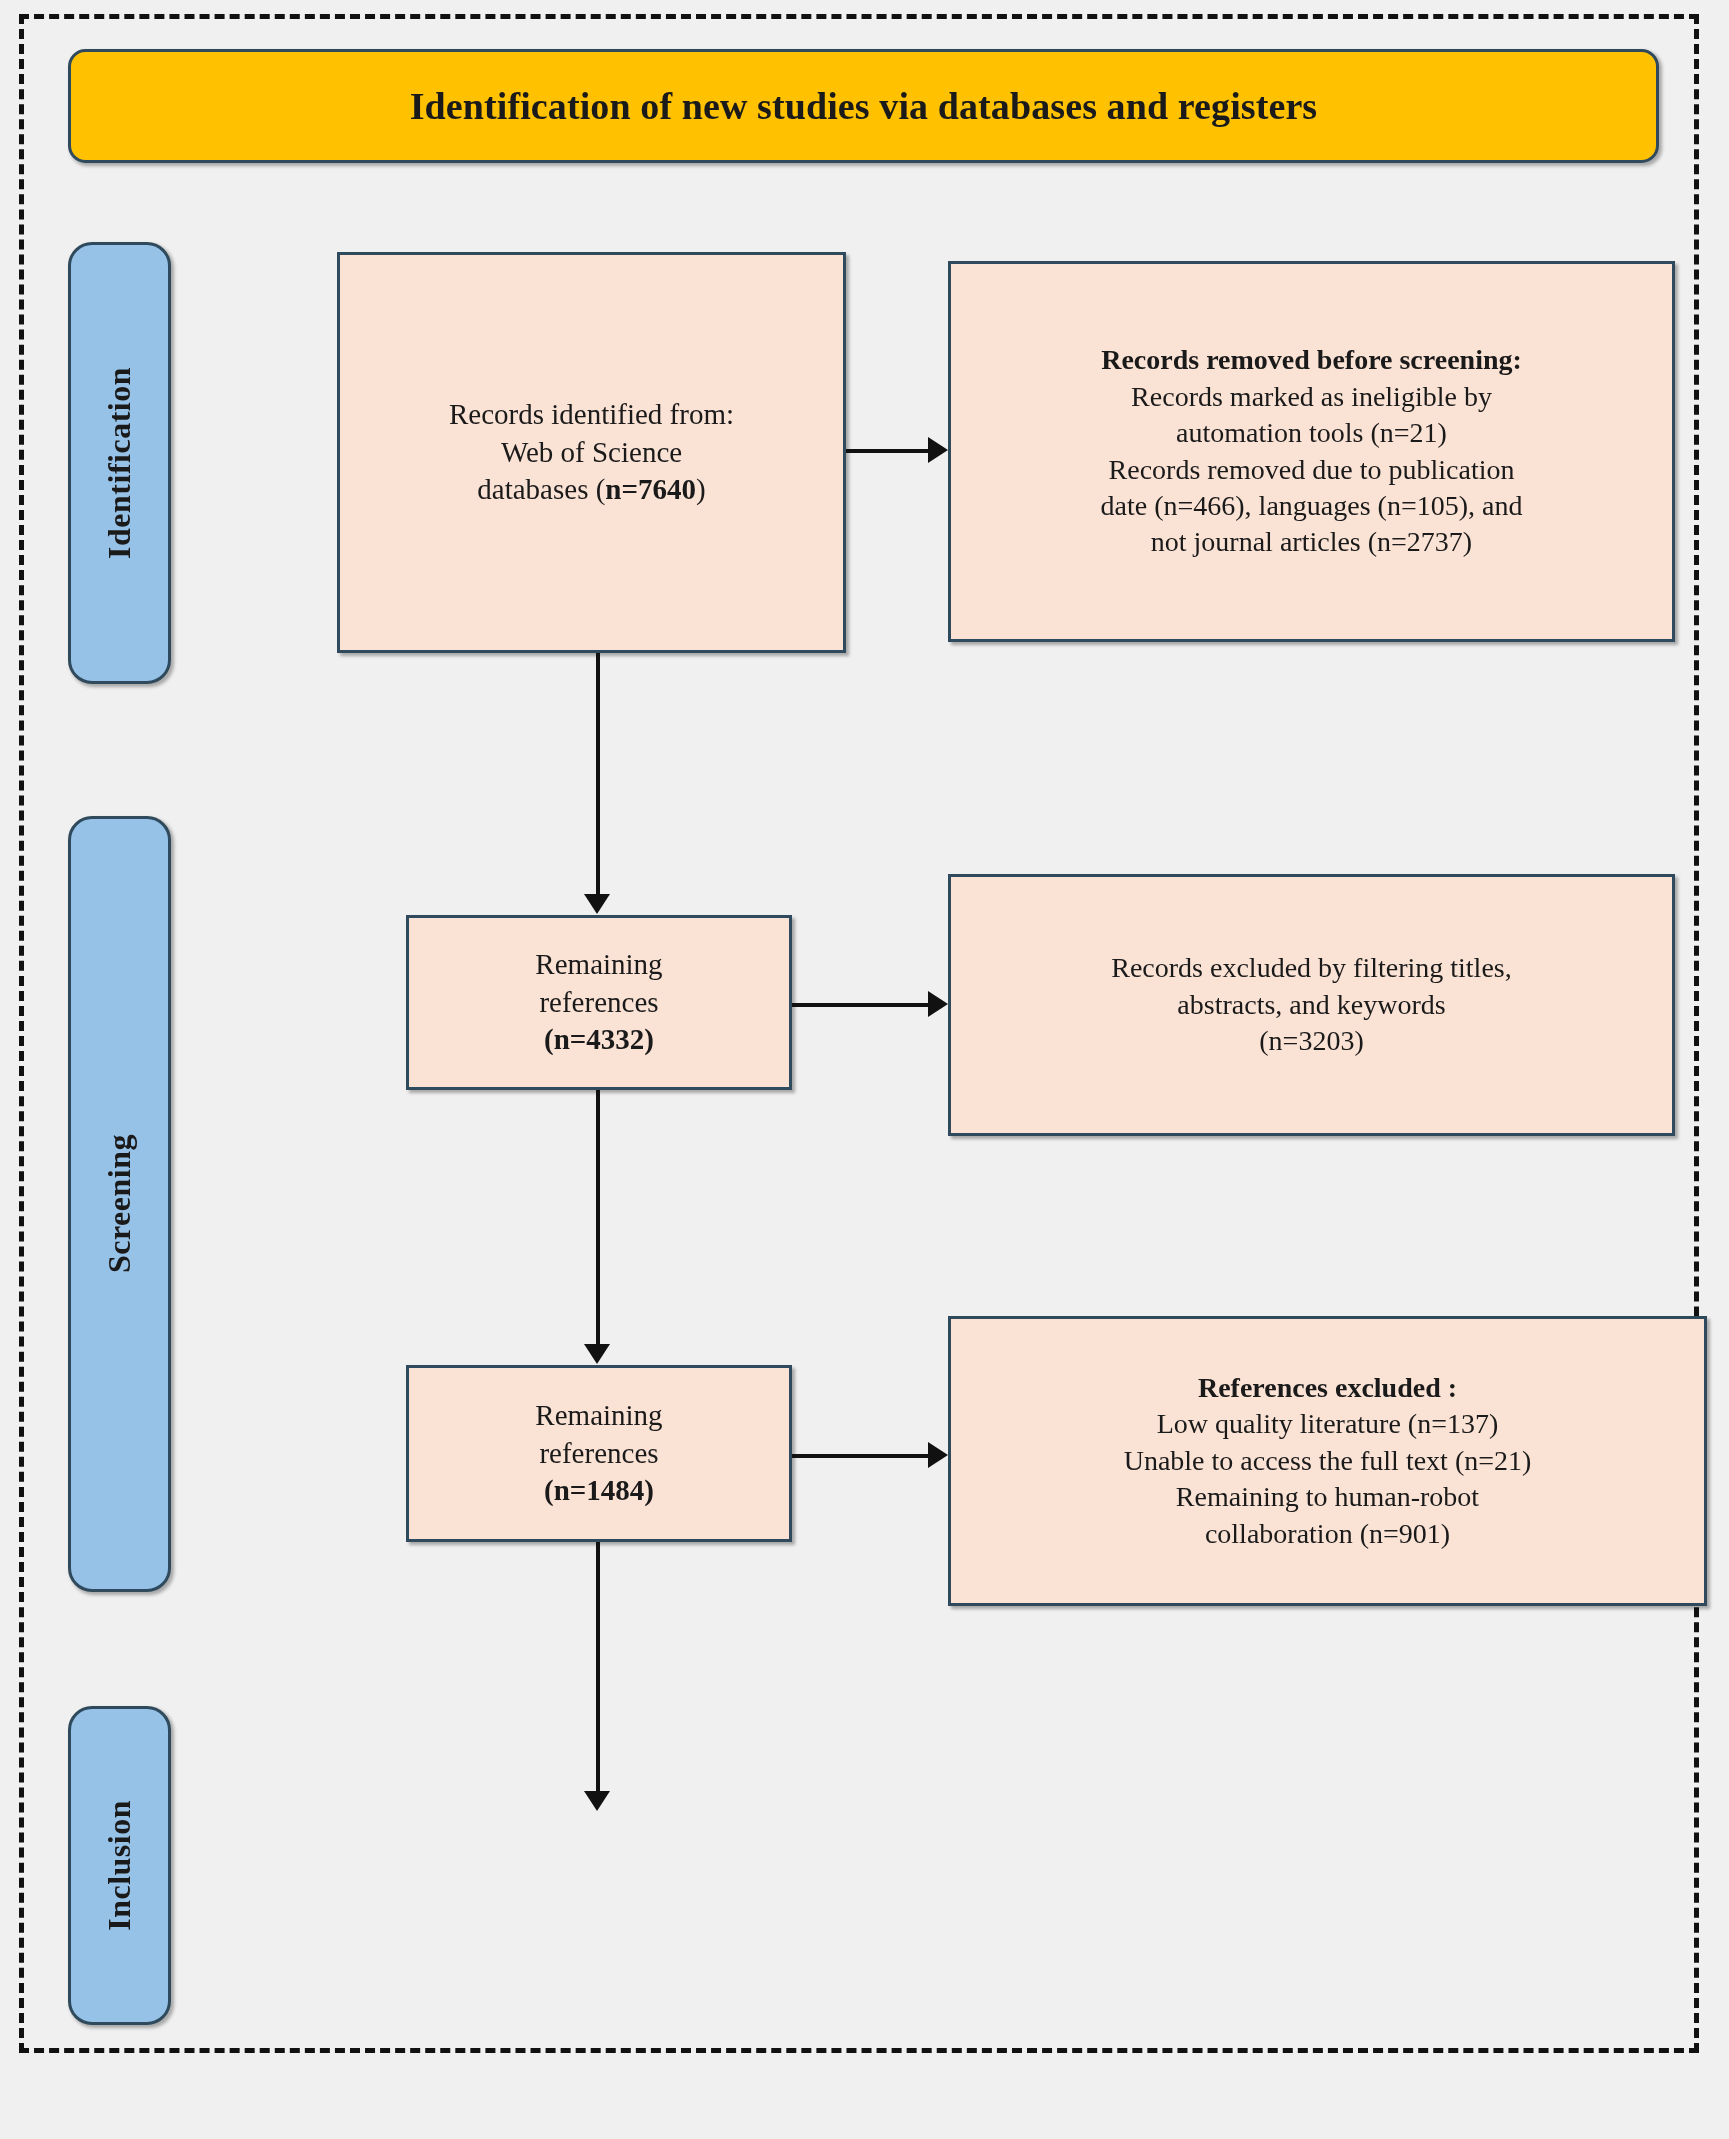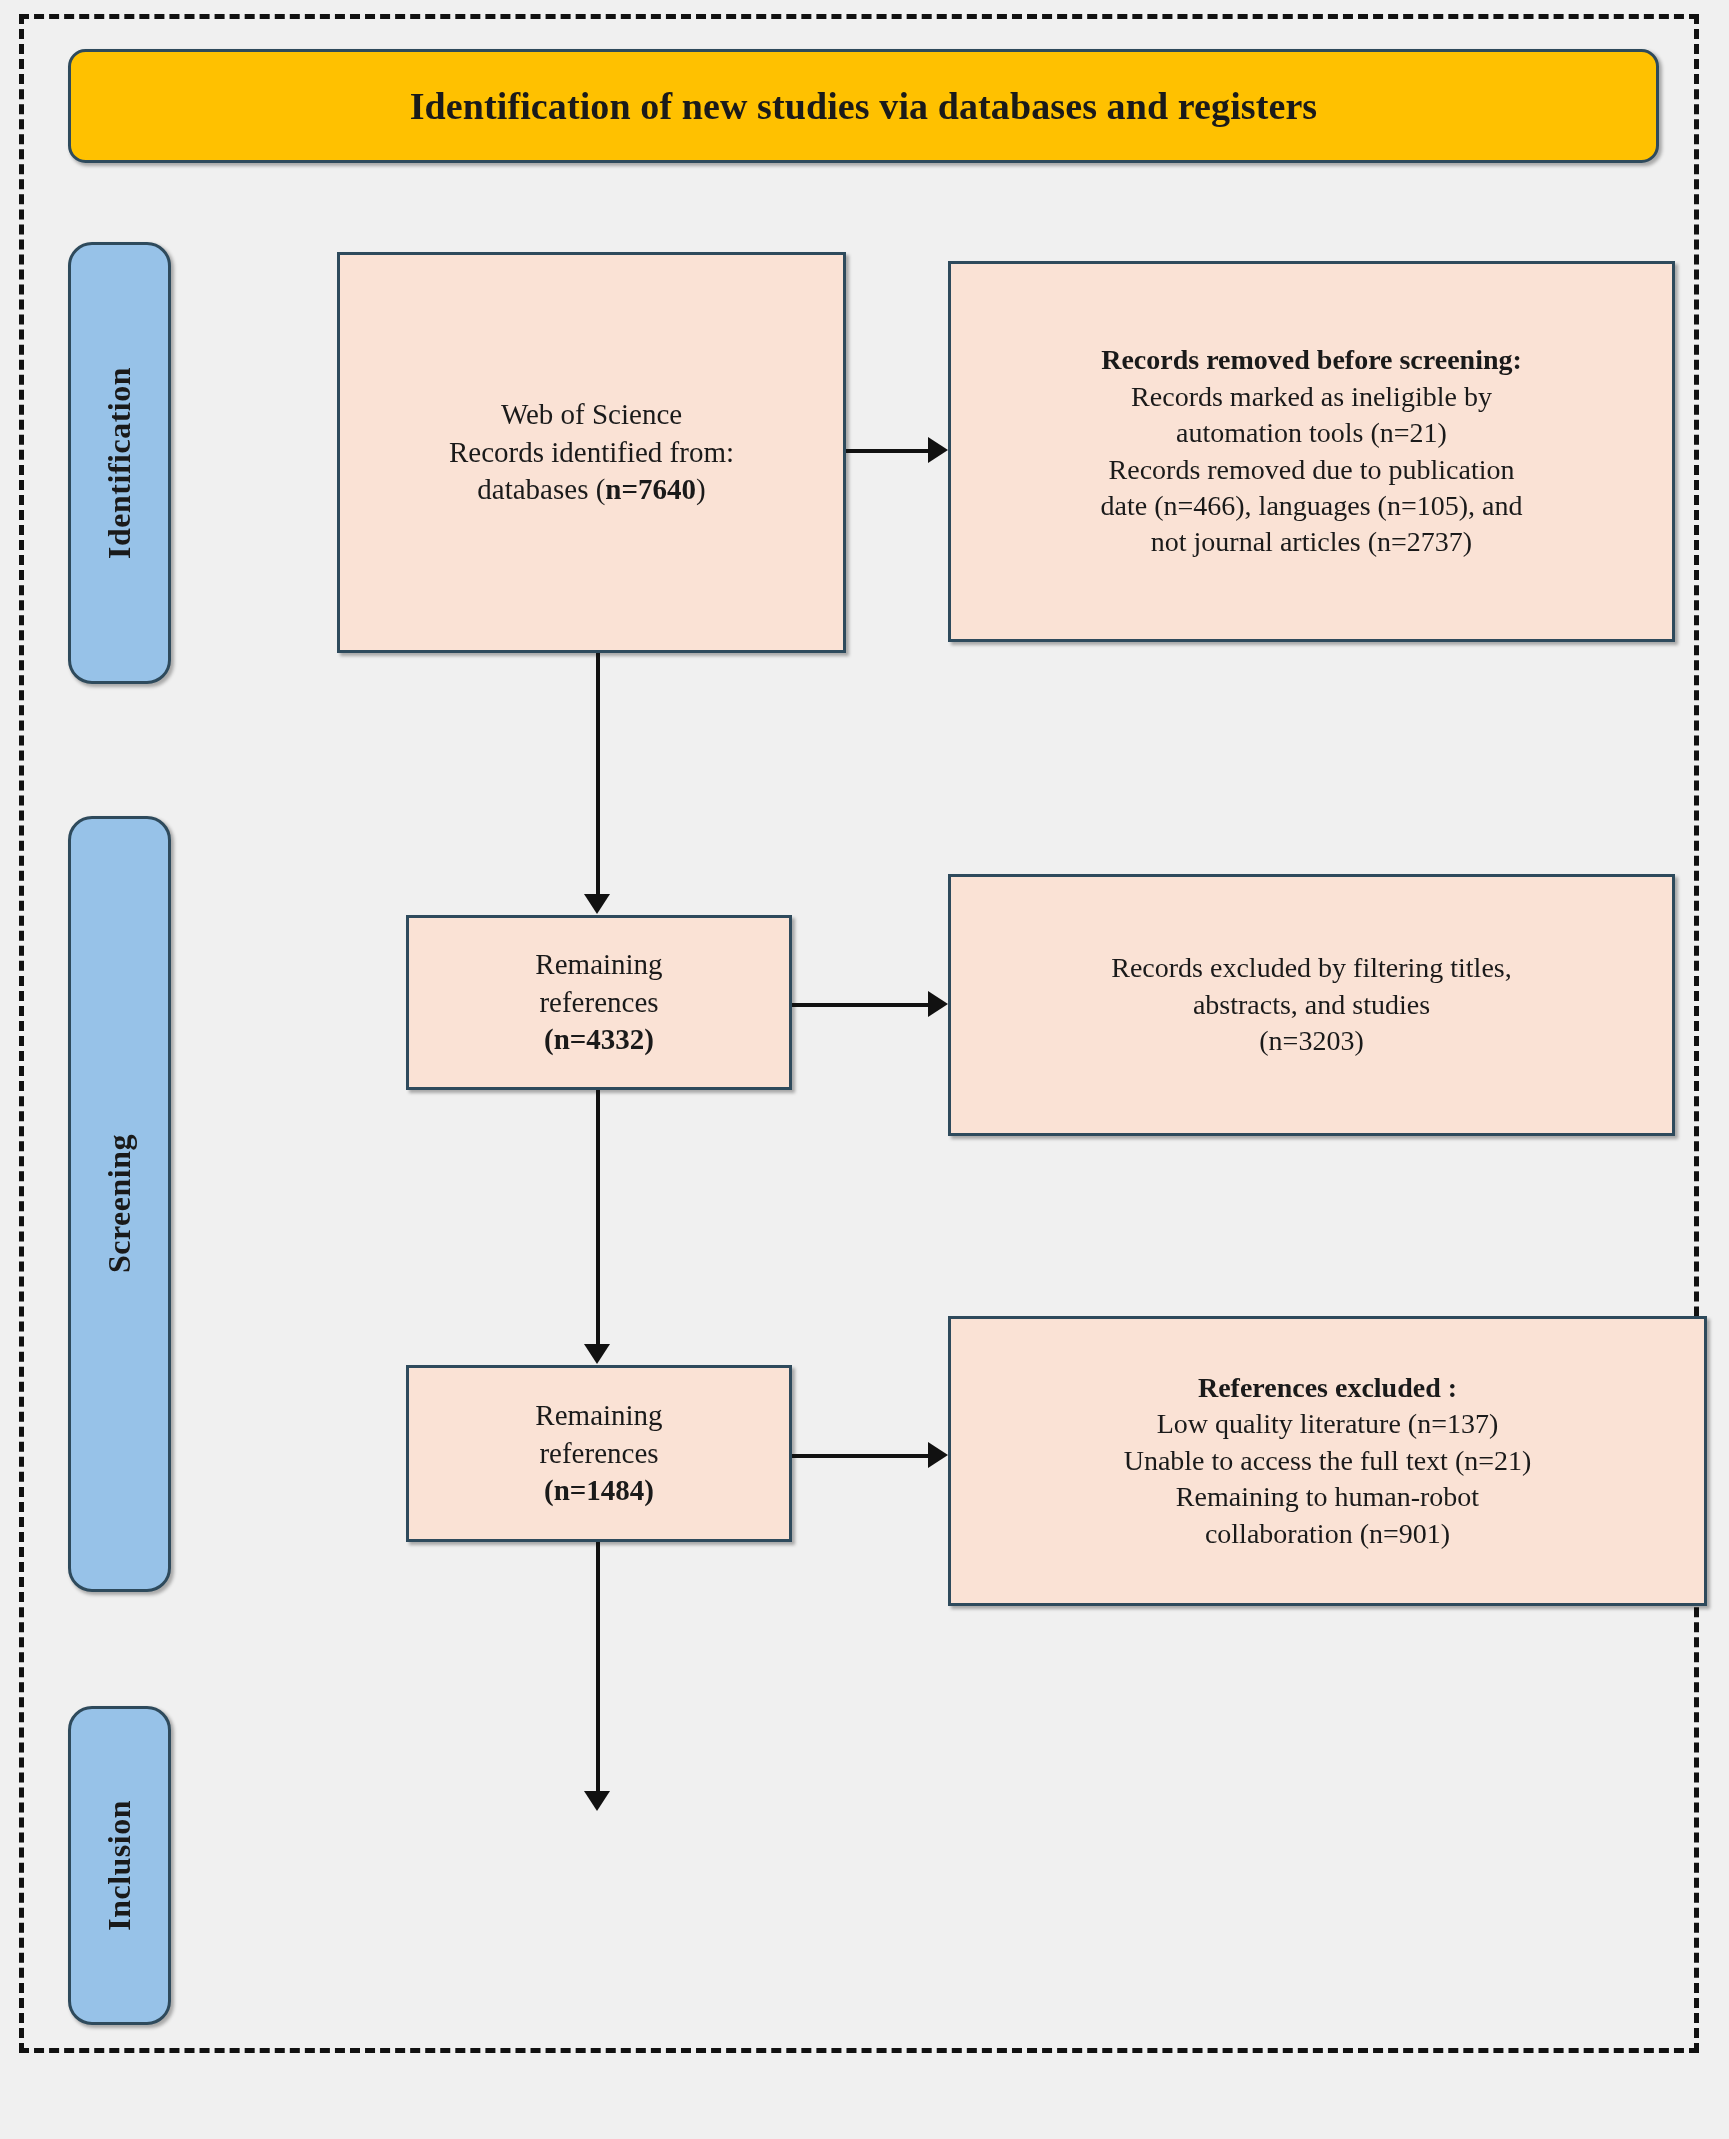--- a/index.html
+++ b/index.html
@@ -136,22 +136,22 @@
   <div class="stage" style="left:68px; top:816px; width:103px; height:776px;">
     <span class="txt">Screening</span>
   </div>
 
   <div class="stage" style="left:68px; top:1706px; width:103px; height:319px;">
     <span class="txt">Inclusion</span>
   </div>
 
   <div class="node center" style="left:337px; top:252px; width:509px; height:401px; font-size:29px;">
     <div class="txt">
+      <div>Records identified from:</div>
       <div>Web of Science</div>
-      <div>Records identified from:</div>
       <div><span>databases (</span><span class="b">n=7640</span><span>)</span></div>
     </div>
   </div>
 
   <div class="node left" style="left:948px; top:261px; width:727px; height:381px; font-size:28px;">
     <div class="txt">
       <div class="b">Records removed before screening:</div>
       <div>Records marked as ineligible by</div>
       <div>automation tools (n=21)</div>
       <div>Records removed due to publication</div>
@@ -170,21 +170,21 @@
     <div class="txt">
       <div>Remaining</div>
       <div>references</div>
       <div class="b">(n=4332)</div>
     </div>
   </div>
 
   <div class="node center" style="left:948px; top:874px; width:727px; height:262px; font-size:28px;">
     <div class="txt">
       <div>Records excluded by filtering titles,</div>
-      <div>abstracts, and studies</div>
+      <div>abstracts, and keywords</div>
       <div>(n=3203)</div>
     </div>
   </div>
 
   <div class="hline" style="left:792px; top:1003px; width:136px;"></div>
   <div class="arrow-right" style="left:928px; top:991px;"></div>
 
   <div class="vline" style="left:596px; top:1090px; height:254px;"></div>
   <div class="arrow-down" style="left:584px; top:1344px;"></div>
 

